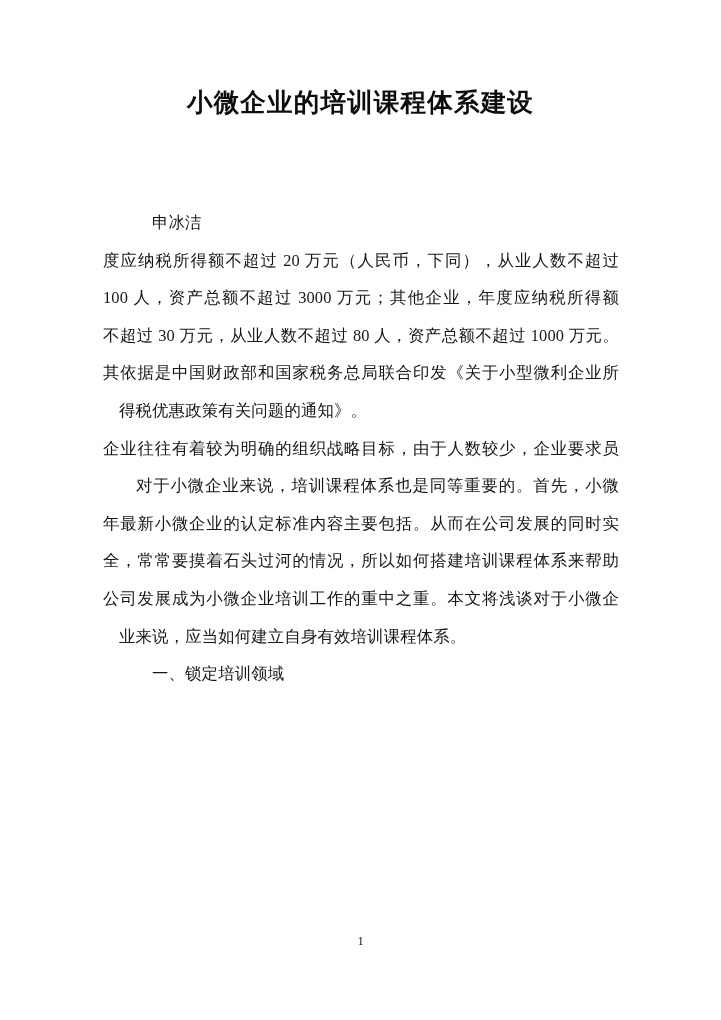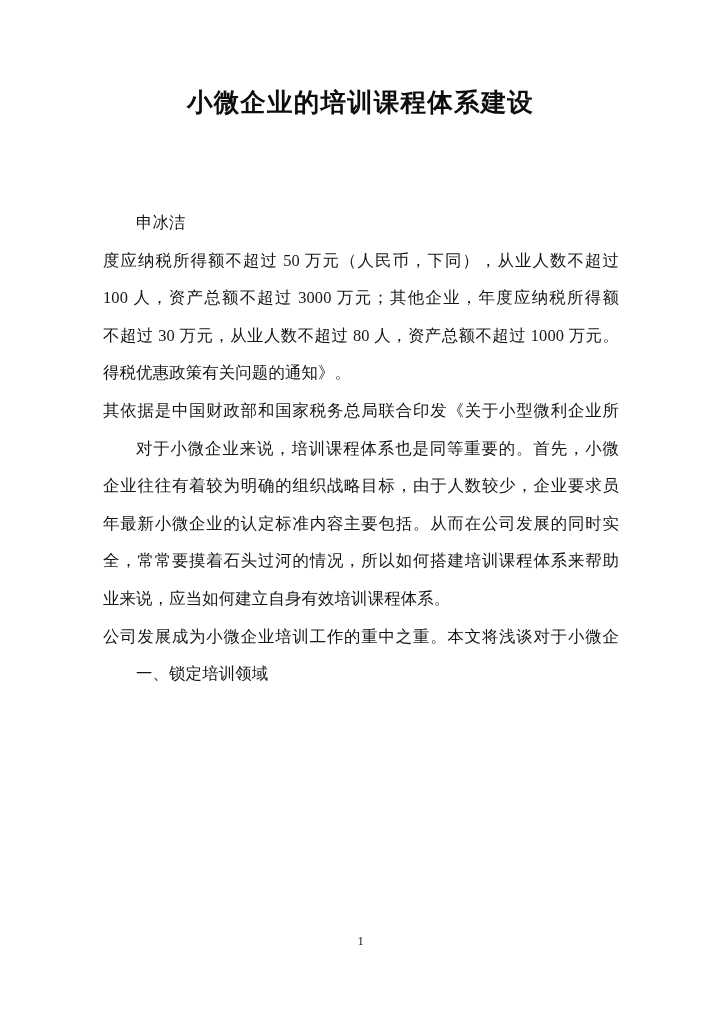--- a/index.html
+++ b/index.html
@@ -53,20 +53,21 @@
   .line.just {
     white-space: normal;
     text-align: justify;
     text-align-last: justify;
   }
 
   
   .line.flush {
     text-align: left;
     text-align-last: left;
+    margin-left: 16px;
   }
 
   
   .line.indent {
     text-indent: 33px;
   }
 
   .line.indent.just {
     text-indent: 33px;
   }
@@ -95,34 +96,34 @@
   <div class="doc-title">小微企业的培训课程体系建设</div>
 
   <div class="body-block">
 
     <div class="line flush author-line">申冰洁</div>
 
     <div>
     </div>
 
     <div>
-      <div class="line just">度应纳税所得额不超过 50 万元（人民币，下同），从业人数不超过</div>
+      <div class="line just">度应纳税所得额不超过 20 万元（人民币，下同），从业人数不超过</div>
       <div class="line just">100 人，资产总额不超过 3000 万元；其他企业，年度应纳税所得额</div>
       <div class="line just">不超过 30 万元，从业人数不超过 80 人，资产总额不超过 1000 万元。</div>
+      <div class="line just">其依据是中国财政部和国家税务总局联合印发《关于小型微利企业所</div>
       <div class="line flush">得税优惠政策有关问题的通知》。</div>
-      <div class="line just">其依据是中国财政部和国家税务总局联合印发《关于小型微利企业所</div>
     </div>
 
     <div>
+      <div class="line just">企业往往有着较为明确的组织战略目标，由于人数较少，企业要求员</div>
       <div class="line just indent">对于小微企业来说，培训课程体系也是同等重要的。首先，小微</div>
-      <div class="line just">企业往往有着较为明确的组织战略目标，由于人数较少，企业要求员</div>
       <div class="line just">年最新小微企业的认定标准内容主要包括。从而在公司发展的同时实</div>
       <div class="line just">全，常常要摸着石头过河的情况，所以如何搭建培训课程体系来帮助</div>
+      <div class="line just">公司发展成为小微企业培训工作的重中之重。本文将浅谈对于小微企</div>
       <div class="line flush">业来说，应当如何建立自身有效培训课程体系。</div>
-      <div class="line just">公司发展成为小微企业培训工作的重中之重。本文将浅谈对于小微企</div>
     </div>
 
     <div class="line flush indent">一、锁定培训领域</div>
 
 
   </div>
 
   <div class="page-number">1</div>
 
 </div>

